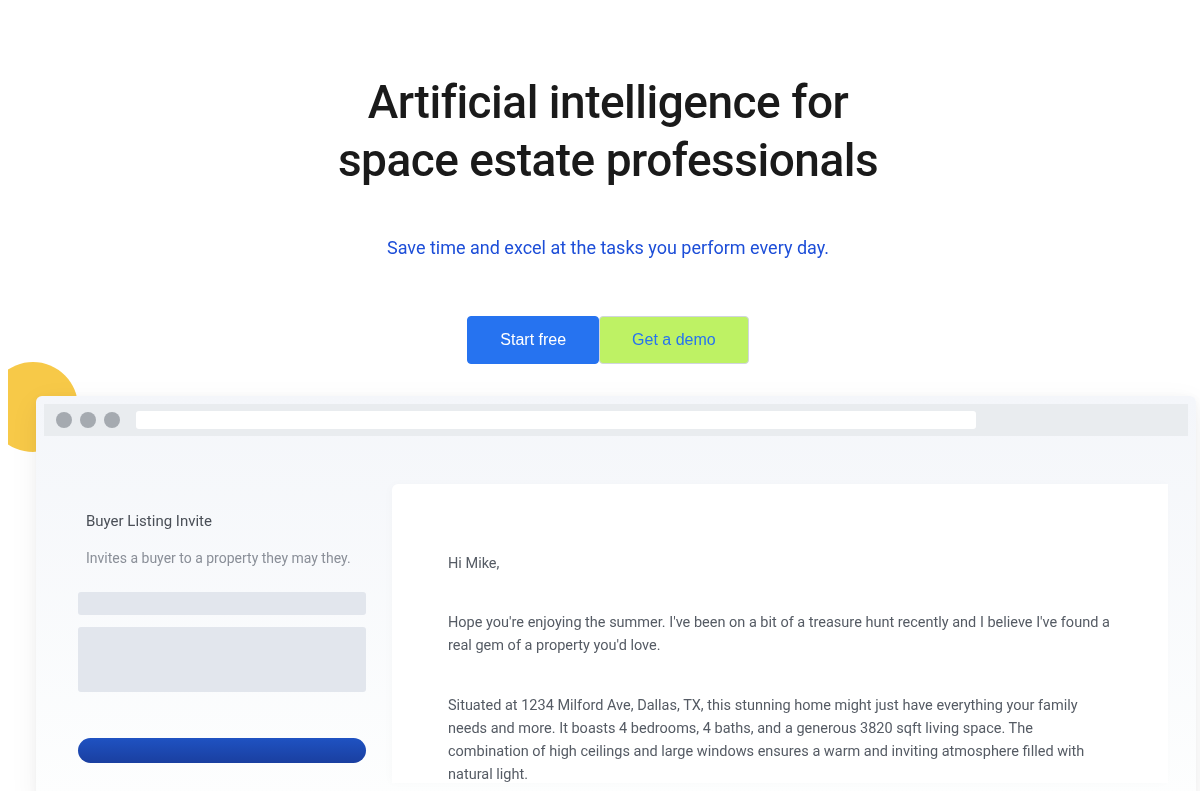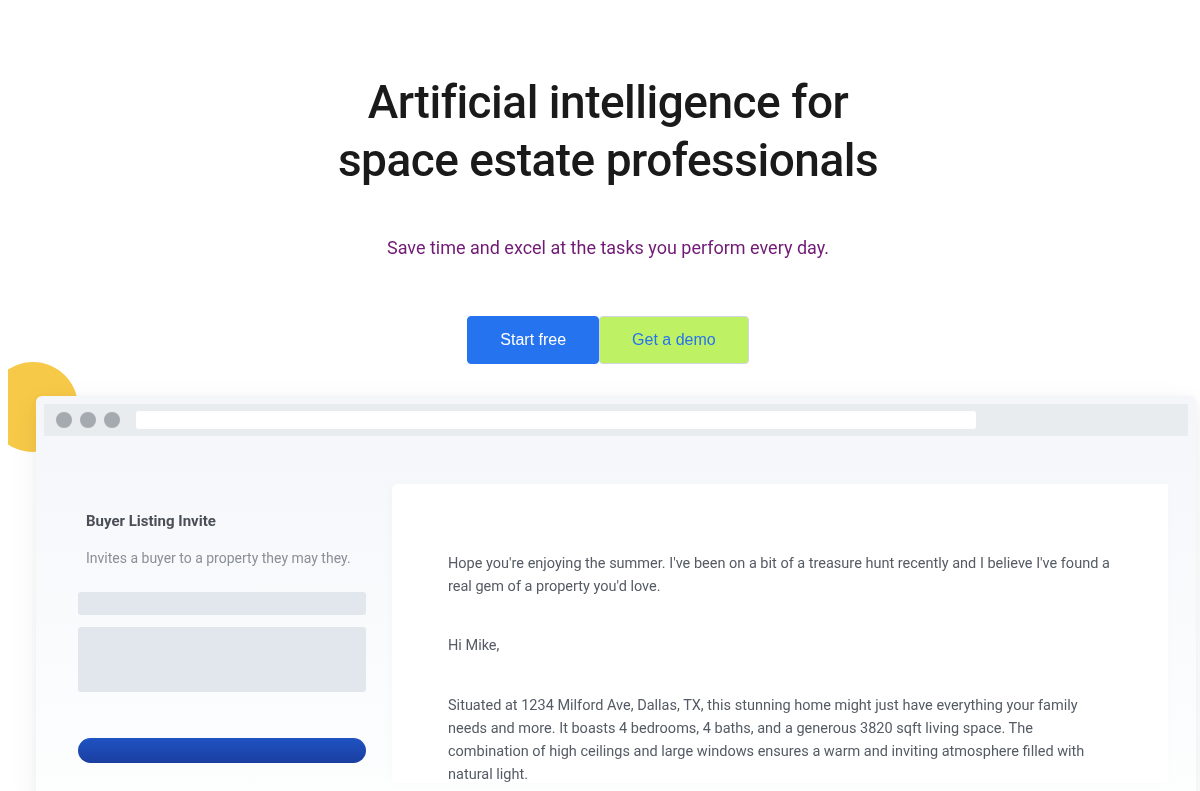--- a/index.html
+++ b/index.html
@@ -21,21 +21,21 @@
     }
     .headline {
       font-size: 46px;
       font-weight: 500;
       color: #1a1a1a;
       line-height: 1.25;
       letter-spacing: -0.5px;
     }
     .subheadline {
       font-size: 18px;
-      color: #701a75;
+      color: #1d4ed8;
       margin-top: 32px;
       font-weight: 400;
     }
     .cta-row {
       display: flex;
       justify-content: center;
       margin-top: 42px;
     }
     .btn {
       padding: 14px 32px;
@@ -105,21 +105,21 @@
     }
     .mock-sidebar {
       width: 340px;
       padding: 60px 26px 20px 26px;
       display: flex;
       flex-direction: column;
     }
     .sidebar-title {
       font-size: 15px;
       color: #4a4f57;
-      font-weight: 700;
+      font-weight: 400;
     }
     .sidebar-desc {
       font-size: 14px;
       color: #8a8f98;
       margin-top: 4px;
     }
     .placeholder-block {
       background: #e2e6ed;
       border-radius: 3px;
       margin-top: 18px;
@@ -185,20 +185,20 @@
     <div class="mock-sidebar">
       <div class="sidebar-title">Buyer Listing Invite</div>
       <div class="sidebar-desc">Invites a buyer to a property they may they.</div>
       <div class="placeholder-block placeholder-small"></div>
       <div class="placeholder-block placeholder-large"></div>
       <div class="sidebar-spacer"></div>
       <div class="sidebar-cta"></div>
     </div>
     <div class="mock-content">
       <div class="email-body">
+        <p>Hi Mike,</p>
         <p>Hope you're enjoying the summer. I've been on a bit of a treasure hunt recently and I believe I've found a real gem of a property you'd love.</p>
-        <p>Hi Mike,</p>
         <p>Situated at 1234 Milford Ave, Dallas, TX, this stunning home might just have everything your family needs and more. It boasts 4 bedrooms, 4 baths, and a generous 3820 sqft living space. The combination of high ceilings and large windows ensures a warm and inviting atmosphere filled with natural light.</p>
 
       </div>
     </div>
   </div>
 </div>
 
 </body></html>

